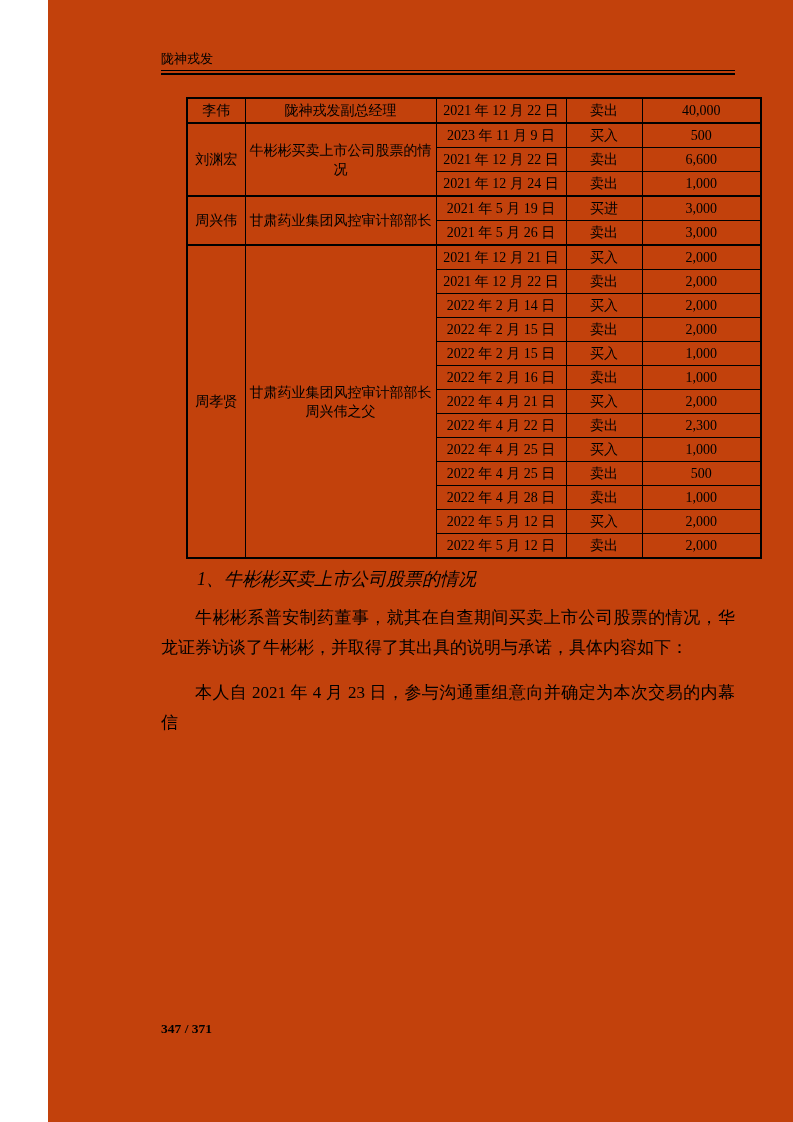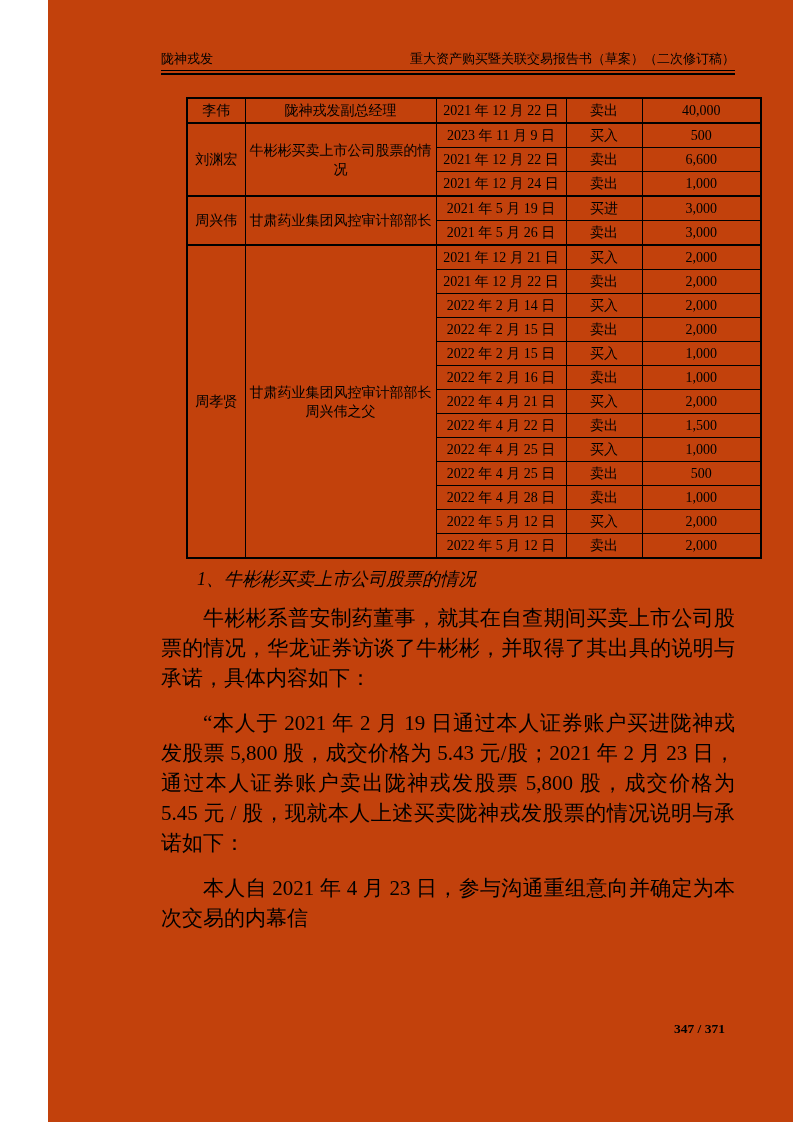--- a/index.html
+++ b/index.html
@@ -64,43 +64,42 @@
   .sec-heading {
     margin: 14px 0 12px 0;
     font-size: 18px;
     line-height: 24px;
     font-weight: 400;
     font-style: italic;
     text-indent: 2em;
   }
   .body-text p {
     margin: 0 0 15px 0;
-    font-size: 21px;
+    font-size: 17px;
     line-height: 30px;
     text-align: justify;
     text-indent: 2em;
   }
   
   .footer {
     position: absolute;
     left: 113px; top: 1021px;
     width: 564px;
-    text-align: right;
+    text-align: left;
     font-weight: bold;
     font-size: 13.5px;
   }
 </style>
 </head>
 <body>
 
 <div class="page">
 
   <div class="hdr">
     <span>陇神戎发</span>
-    <span>重大资产购买暨关联交易报告书（草案）（二次修订稿）</span>
   </div>
   <div class="hdr-rule-thin"></div>
   <div class="hdr-rule-thick"></div>
 
   <div class="tbl-wrap">
     <table class="trades">
       <colgroup>
         <col style="width:58px">
           <col style="width:191px">
           <col style="width:130px">
@@ -181,21 +180,21 @@
           <td>1,000</td>
         </tr>
         <tr>
           <td>2022 年 4 月 21 日</td>
           <td>买入</td>
           <td>2,000</td>
         </tr>
         <tr>
           <td>2022 年 4 月 22 日</td>
           <td>卖出</td>
-          <td>1,500</td>
+          <td>2,300</td>
         </tr>
         <tr>
           <td>2022 年 4 月 25 日</td>
           <td>买入</td>
           <td>1,000</td>
         </tr>
         <tr>
           <td>2022 年 4 月 25 日</td>
           <td>卖出</td>
           <td>500</td>
@@ -215,19 +214,18 @@
           <td>卖出</td>
           <td>2,000</td>
         </tr>
       </tbody>
     </table>
   </div>
 
   <div class="body-text">
     <div class="sec-heading">1、牛彬彬买卖上市公司股票的情况</div>
     <p>牛彬彬系普安制药董事，就其在自查期间买卖上市公司股票的情况，华龙证券访谈了牛彬彬，并取得了其出具的说明与承诺，具体内容如下：</p>
-    <p>“本人于 2021 年 2 月 19 日通过本人证券账户买进陇神戎发股票 5,800 股，成交价格为 5.43 元/股；2021 年 2 月 23 日，通过本人证券账户卖出陇神戎发股票 5,800 股，成交价格为 5.45 元 / 股，现就本人上述买卖陇神戎发股票的情况说明与承诺如下：</p>
     <p>本人自 2021 年 4 月 23 日，参与沟通重组意向并确定为本次交易的内幕信</p>
   </div>
 
   <div class="footer">347 / 371</div>
 
 </div>
 
 </body></html>

